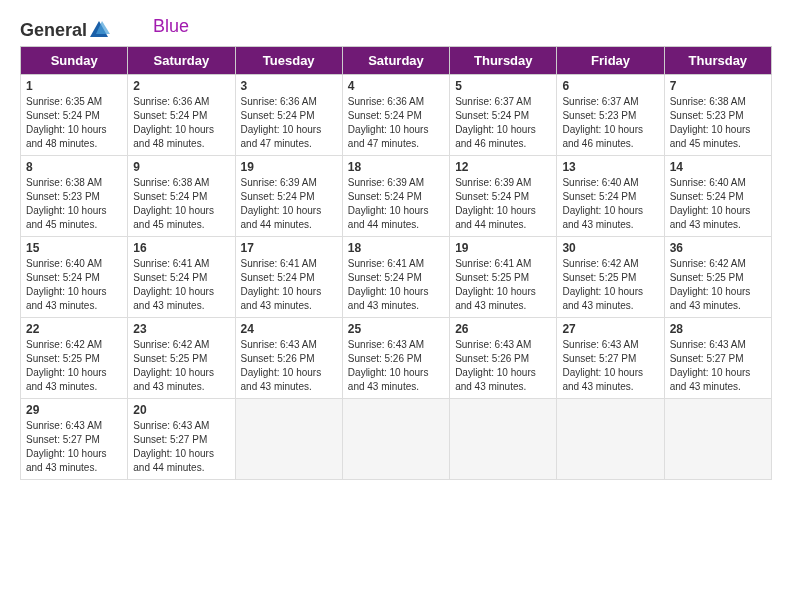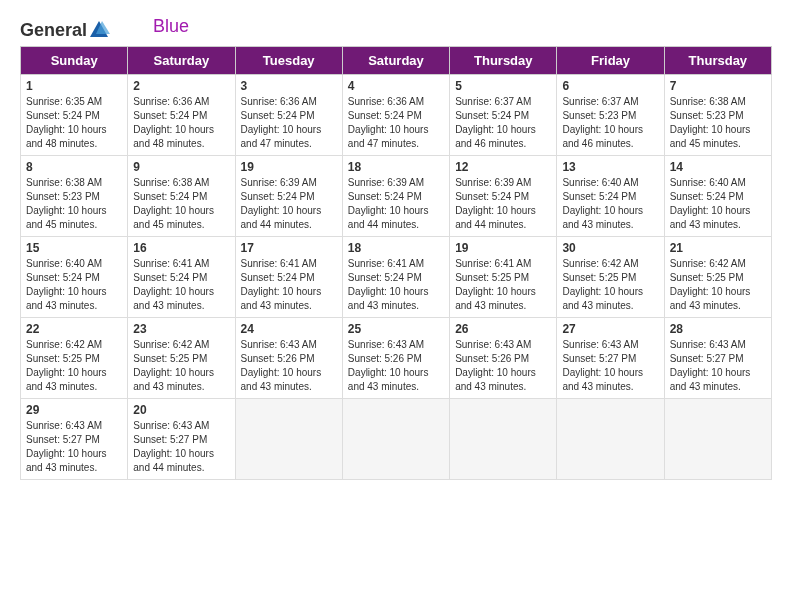--- a/index.html
+++ b/index.html
@@ -196,21 +196,21 @@
         </td>
         <td>
           <span class="day-num">19</span>
           <div class="day-info">Sunrise: 6:41 AM<br>Sunset: 5:25 PM<br>Daylight: 10 hours and 43 minutes.</div>
         </td>
         <td>
           <span class="day-num">30</span>
           <div class="day-info">Sunrise: 6:42 AM<br>Sunset: 5:25 PM<br>Daylight: 10 hours and 43 minutes.</div>
         </td>
         <td>
-          <span class="day-num">21</span>
+          <span class="day-num">36</span>
           <div class="day-info">Sunrise: 6:42 AM<br>Sunset: 5:25 PM<br>Daylight: 10 hours and 43 minutes.</div>
         </td>
       </tr>
       <tr>
         <td>
           <span class="day-num">22</span>
           <div class="day-info">Sunrise: 6:42 AM<br>Sunset: 5:25 PM<br>Daylight: 10 hours and 43 minutes.</div>
         </td>
         <td>
           <span class="day-num">23</span>

